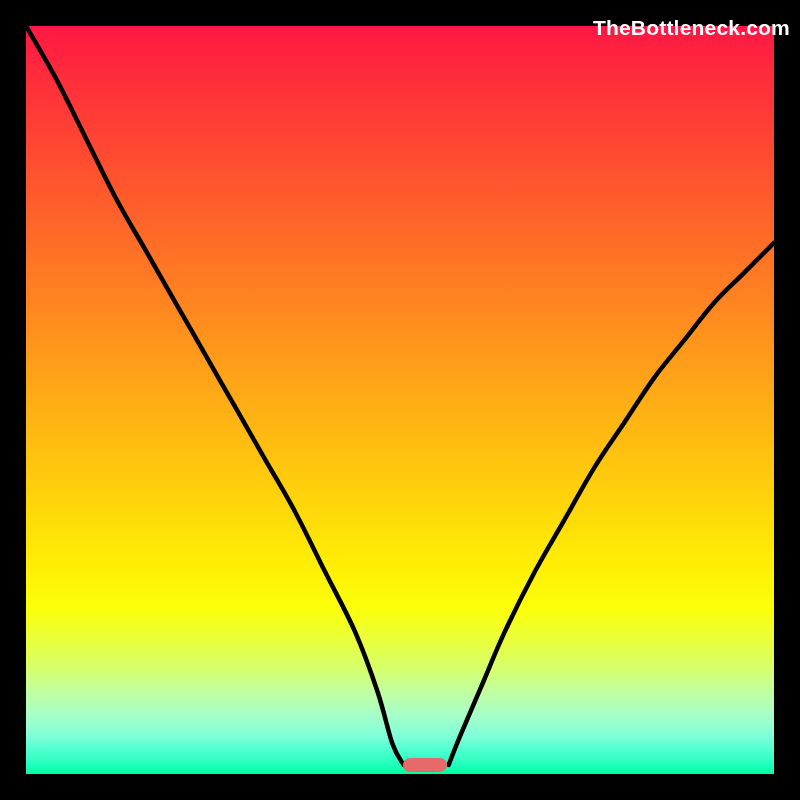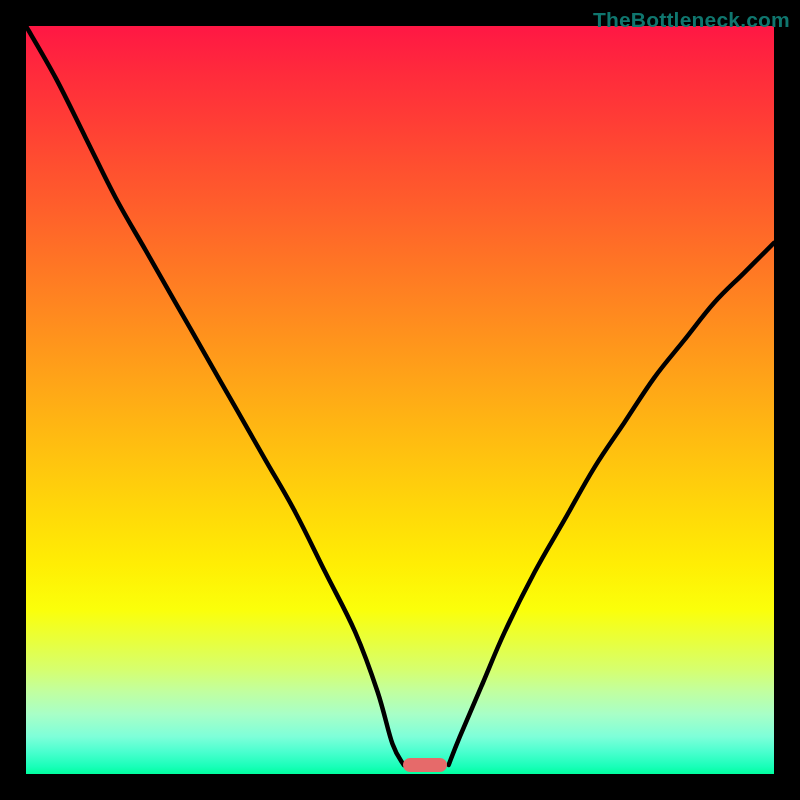--- a/index.html
+++ b/index.html
@@ -35,26 +35,26 @@
       #d6ff6e 86%,
       #c1ffa0 89%,
       #a8ffc7 92%,
       #7effd9 95%,
       #4bffcf 97%,
       #19ffb9 99%,
       #00ff9f 100%);
   }
   .attribution {
     position: absolute;
-    top: 8px;
+    top: 16px;
     right: 10px;
     font-family: Arial, Helvetica, sans-serif;
     font-size: 21px;
     font-weight: 600;
-    color: #0f766e;
+    color: #ffffff;
     letter-spacing: 0.2px;
     z-index: 3;
   }
   svg.curves {
     position: absolute;
     left: 0;
     top: 0;
     width: 748px;
     height: 748px;
     z-index: 2;

